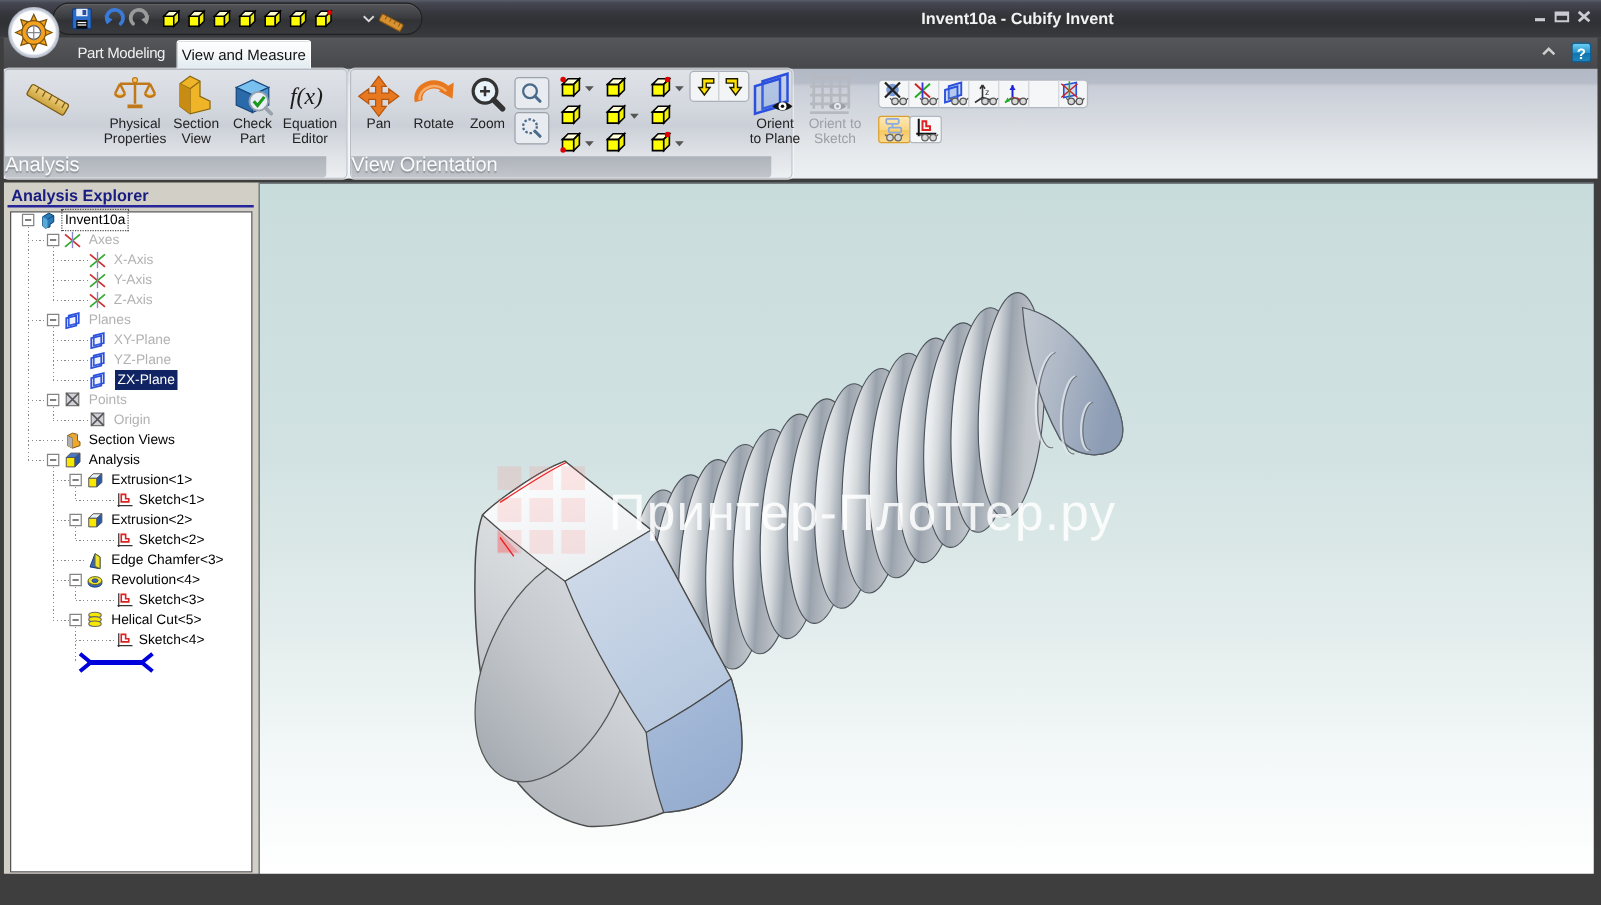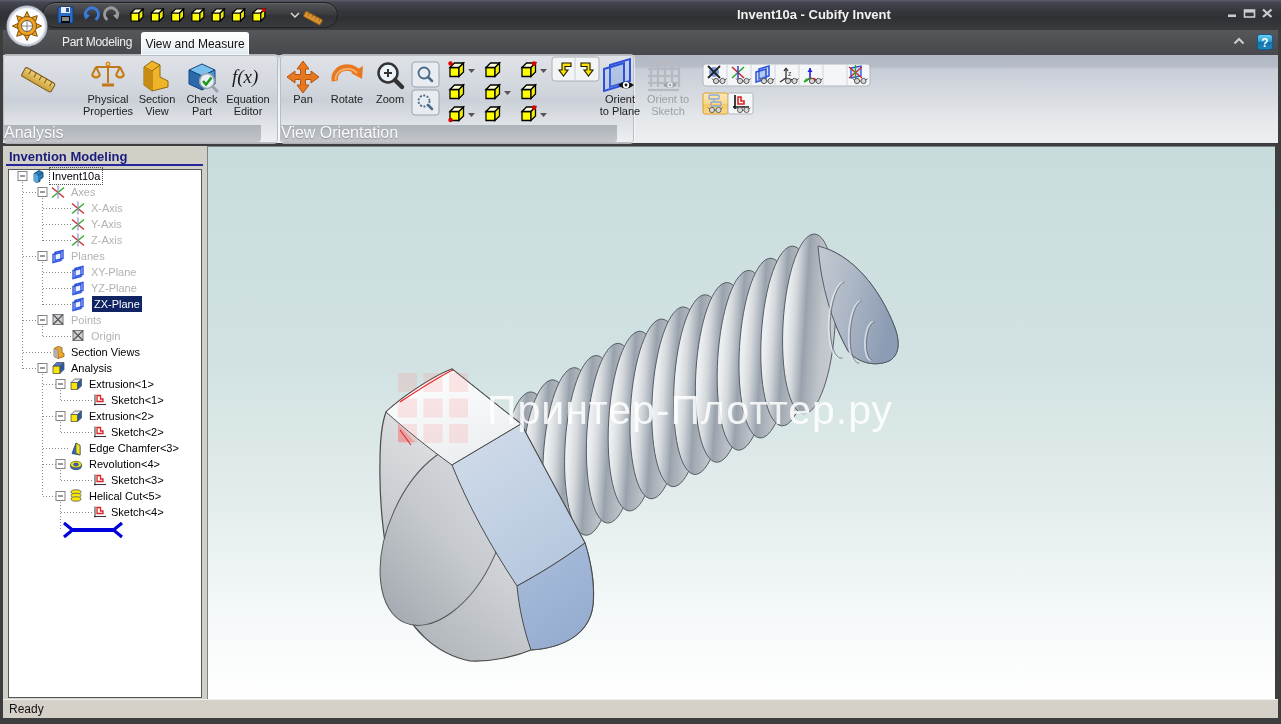--- a/index.html
+++ b/index.html
@@ -439,21 +439,21 @@
         <path d="M2 0 V14 M0 12 H16" stroke="#111" stroke-width="1.6" fill="none"></path>
         <path d="M5 2 V9 H11 V6 H8 V2 Z" fill="none" stroke="#dd2222" stroke-width="1.6"></path>
       </g>
       <g transform="translate(740,55)" stroke="#666" fill="#d8d8d8" stroke-width="1">
         <circle cx="0" cy="0" r="2.6"></circle>
         <circle cx="6.5" cy="0" r="2.6"></circle>
         <path d="M2.6 0 L3.9 0 M-2.6 -1 L-4 -2.5 M9.1 -1 L10.5 -2.5" fill="none"></path>
       </g>
     </svg>
 <div id="panel"></div>
-<div id="phead">Invention Modeling</div>
+<div id="phead">Analysis Explorer</div>
 <div id="pline"></div>
 <div id="tree"></div>
 <svg class="abs" style="left:0;top:0" width="1281" height="724" viewBox="0 0 1281 724" pointer-events="none">
       <path d="M22.5 181.5 V368.5" stroke="#888" stroke-width="1" stroke-dasharray="1 2" shape-rendering="crispEdges" fill="none"></path>
       <path d="M22.5 192.5 H38.5" stroke="#888" stroke-width="1" stroke-dasharray="1 2" shape-rendering="crispEdges" fill="none"></path>
       <path d="M22.5 256.5 H38.5" stroke="#888" stroke-width="1" stroke-dasharray="1 2" shape-rendering="crispEdges" fill="none"></path>
       <path d="M22.5 320.5 H38.5" stroke="#888" stroke-width="1" stroke-dasharray="1 2" shape-rendering="crispEdges" fill="none"></path>
       <path d="M22.5 352.5 H50.5" stroke="#888" stroke-width="1" stroke-dasharray="1 2" shape-rendering="crispEdges" fill="none"></path>
       <path d="M22.5 368.5 H38.5" stroke="#888" stroke-width="1" stroke-dasharray="1 2" shape-rendering="crispEdges" fill="none"></path>
       <path d="M42.5 197.5 V240.5" stroke="#888" stroke-width="1" stroke-dasharray="1 2" shape-rendering="crispEdges" fill="none"></path>
@@ -749,14 +749,13 @@
       <rect x="398.0" y="424.0" width="19" height="19" fill="rgba(255,120,120,0.16)"></rect>
       <rect x="423.5" y="424.0" width="19" height="19" fill="rgba(255,120,120,0.16)"></rect>
       <rect x="449.0" y="424.0" width="19" height="19" fill="rgba(255,120,120,0.16)"></rect>
       <path d="M398 424 L415 442 L398 442 Z" fill="rgba(255,60,60,0.28)"></path>
       <path d="M400,402 C420,389 438,377 453,370" fill="none" stroke="#ee2222" stroke-width="1.1"></path>
       <path d="M400,430 L411,445" fill="none" stroke="#ee2222" stroke-width="1.1"></path>
     </svg>
 <div class="wm" style="left:487px;top:387px">Принтер-Плоттер.ру</div>
 <div class="abs" style="left:0;top:30px;width:3px;height:689px;background:#3e3e3e"></div>
 <div class="abs" style="left:1278px;top:30px;width:3px;height:689px;background:#3e3e3e"></div>
-<div id="status">Ready</div>
 <div id="botborder"></div>
 </div>
 </body></html>

